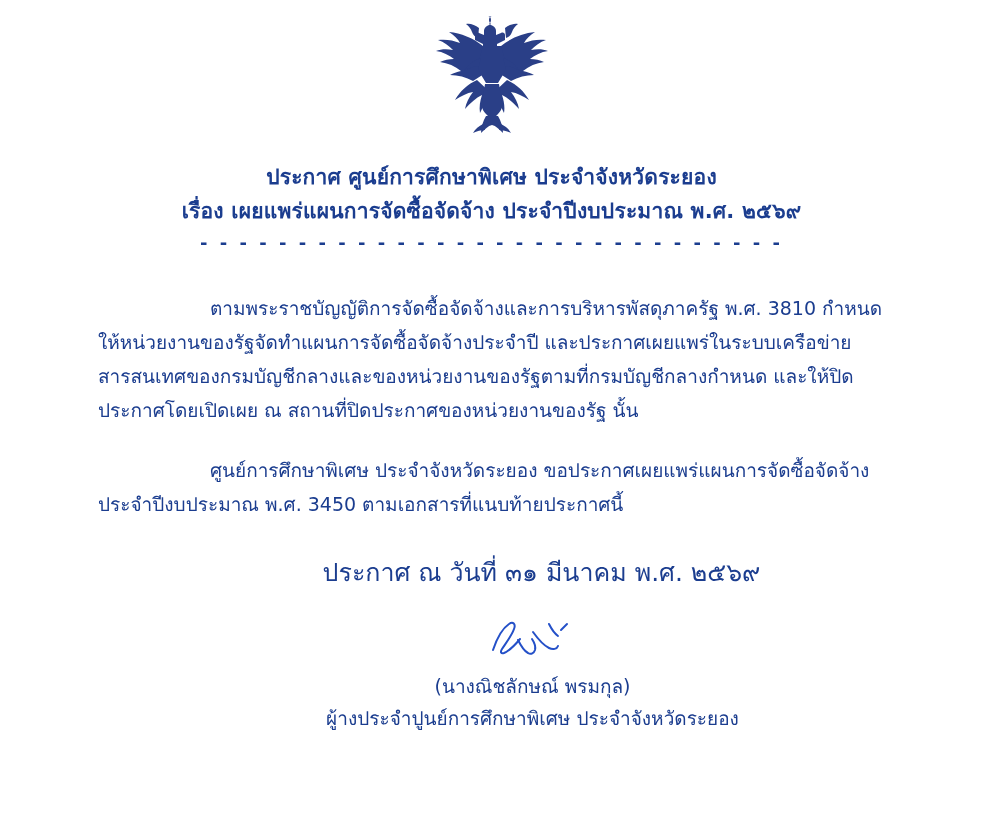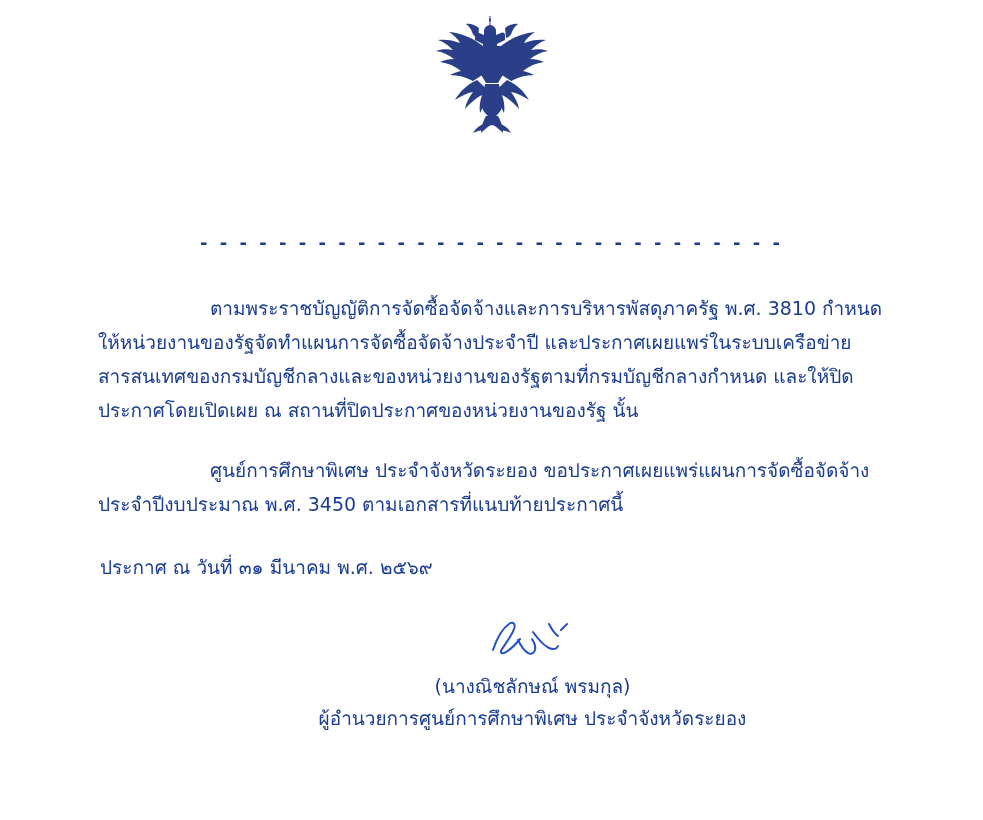--- a/index.html
+++ b/index.html
@@ -89,24 +89,24 @@
     display: inline-block;
     width: 112px;
   }
 
   
   .dateline {
     position: absolute;
     top: 552px;
     left: 0;
     width: 983px;
-    text-align: left;
+    text-align: center;
     padding-left: 100px;
     box-sizing: border-box;
-    font-size: 19px;
+    font-size: 25px;
     color: #1b3d8f;
   }
 
   
   .signature-area {
     position: absolute;
     top: 610px;
     left: 0;
     width: 983px;
     text-align: center;
@@ -158,20 +158,24 @@
         <path d="M68 72 l-3 18 c-1 5 1 9 4 12 l6 6 l6 -6 c3 -3 5 -7 4 -12 l-3 -18 z"></path>
 
         <path d="M69 104 c-3 5 -5 11 -5 17 c4 -4 7 -7 11 -8 c4 1 7 4 11 8 c0 -6 -2 -12 -5 -17 z"></path>
 
         <path d="M66 112 c-4 2 -8 5 -10 9 c4 -2 8 -3 12 -3 z"></path>
         <path d="M84 112 c4 2 8 5 10 9 c-4 -2 -8 -3 -12 -3 z"></path>
       </g>
     </svg>
   </div>
 
+  <div class="header">
+    <div class="line">ประกาศ ศูนย์การศึกษาพิเศษ ประจำจังหวัดระยอง</div>
+    <div class="line">เรื่อง เผยแพร่แผนการจัดซื้อจัดจ้าง ประจำปีงบประมาณ พ.ศ. ๒๕๖๙</div>
+  </div>
 
   <div class="sep">
     <span class="dashes">- - - - - - - - - - - - - - - - - - - - - - -  - - - - - - -</span>
   </div>
 
   <div class="body">
     <p class="para"><span class="indent"></span><span>ตามพระราชบัญญัติการจัดซื้อจัดจ้างและการบริหารพัสดุภาครัฐ พ.ศ. 3810 กำหนดให้หน่วยงานของรัฐจัดทำแผนการจัดซื้อจัดจ้างประจำปี และประกาศเผยแพร่ในระบบเครือข่ายสารสนเทศของกรมบัญชีกลางและของหน่วยงานของรัฐตามที่กรมบัญชีกลางกำหนด และให้ปิดประกาศโดยเปิดเผย ณ สถานที่ปิดประกาศของหน่วยงานของรัฐ นั้น</span></p>
     <p class="para"><span class="indent"></span><span>ศูนย์การศึกษาพิเศษ ประจำจังหวัดระยอง ขอประกาศเผยแพร่แผนการจัดซื้อจัดจ้าง ประจำปีงบประมาณ พ.ศ. 3450 ตามเอกสารที่แนบท้ายประกาศนี้</span></p>
   </div>
 
@@ -181,16 +185,16 @@
     <svg class="sig-svg" viewBox="0 0 120 58" aria-label="signature">
       <g fill="none" stroke="#2450c8" stroke-width="2" stroke-linecap="round" stroke-linejoin="round">
         <path d="M20 40 c4 -12 10 -22 16 -26 c4 -3 7 0 5 5 c-2 6 -8 14 -12 20 c-2 3 -1 5 2 4 c5 -2 11 -8 16 -14"></path>
         <path d="M45 30 c3 6 6 11 10 13 c3 2 6 0 7 -3 c1 -4 -1 -8 -3 -11"></path>
         <path d="M60 22 c5 7 10 13 16 16 c4 2 8 1 9 -2"></path>
         <path d="M76 14 c2 4 5 9 9 12"></path>
         <path d="M88 20 l6 -6"></path>
       </g>
     </svg>
     <div class="sig-name">(นางณิชลักษณ์  พรมกุล)</div>
-    <div class="sig-title">ผู้อำนวยการศูนย์การศึกษาพิเศษ ประจำจังหวัดระยอง</div>
+    <div class="sig-title">ผู้างประจำปูนย์การศึกษาพิเศษ ประจำจังหวัดระยอง</div>
   </div>
 
 </div>
 
 </body></html>

